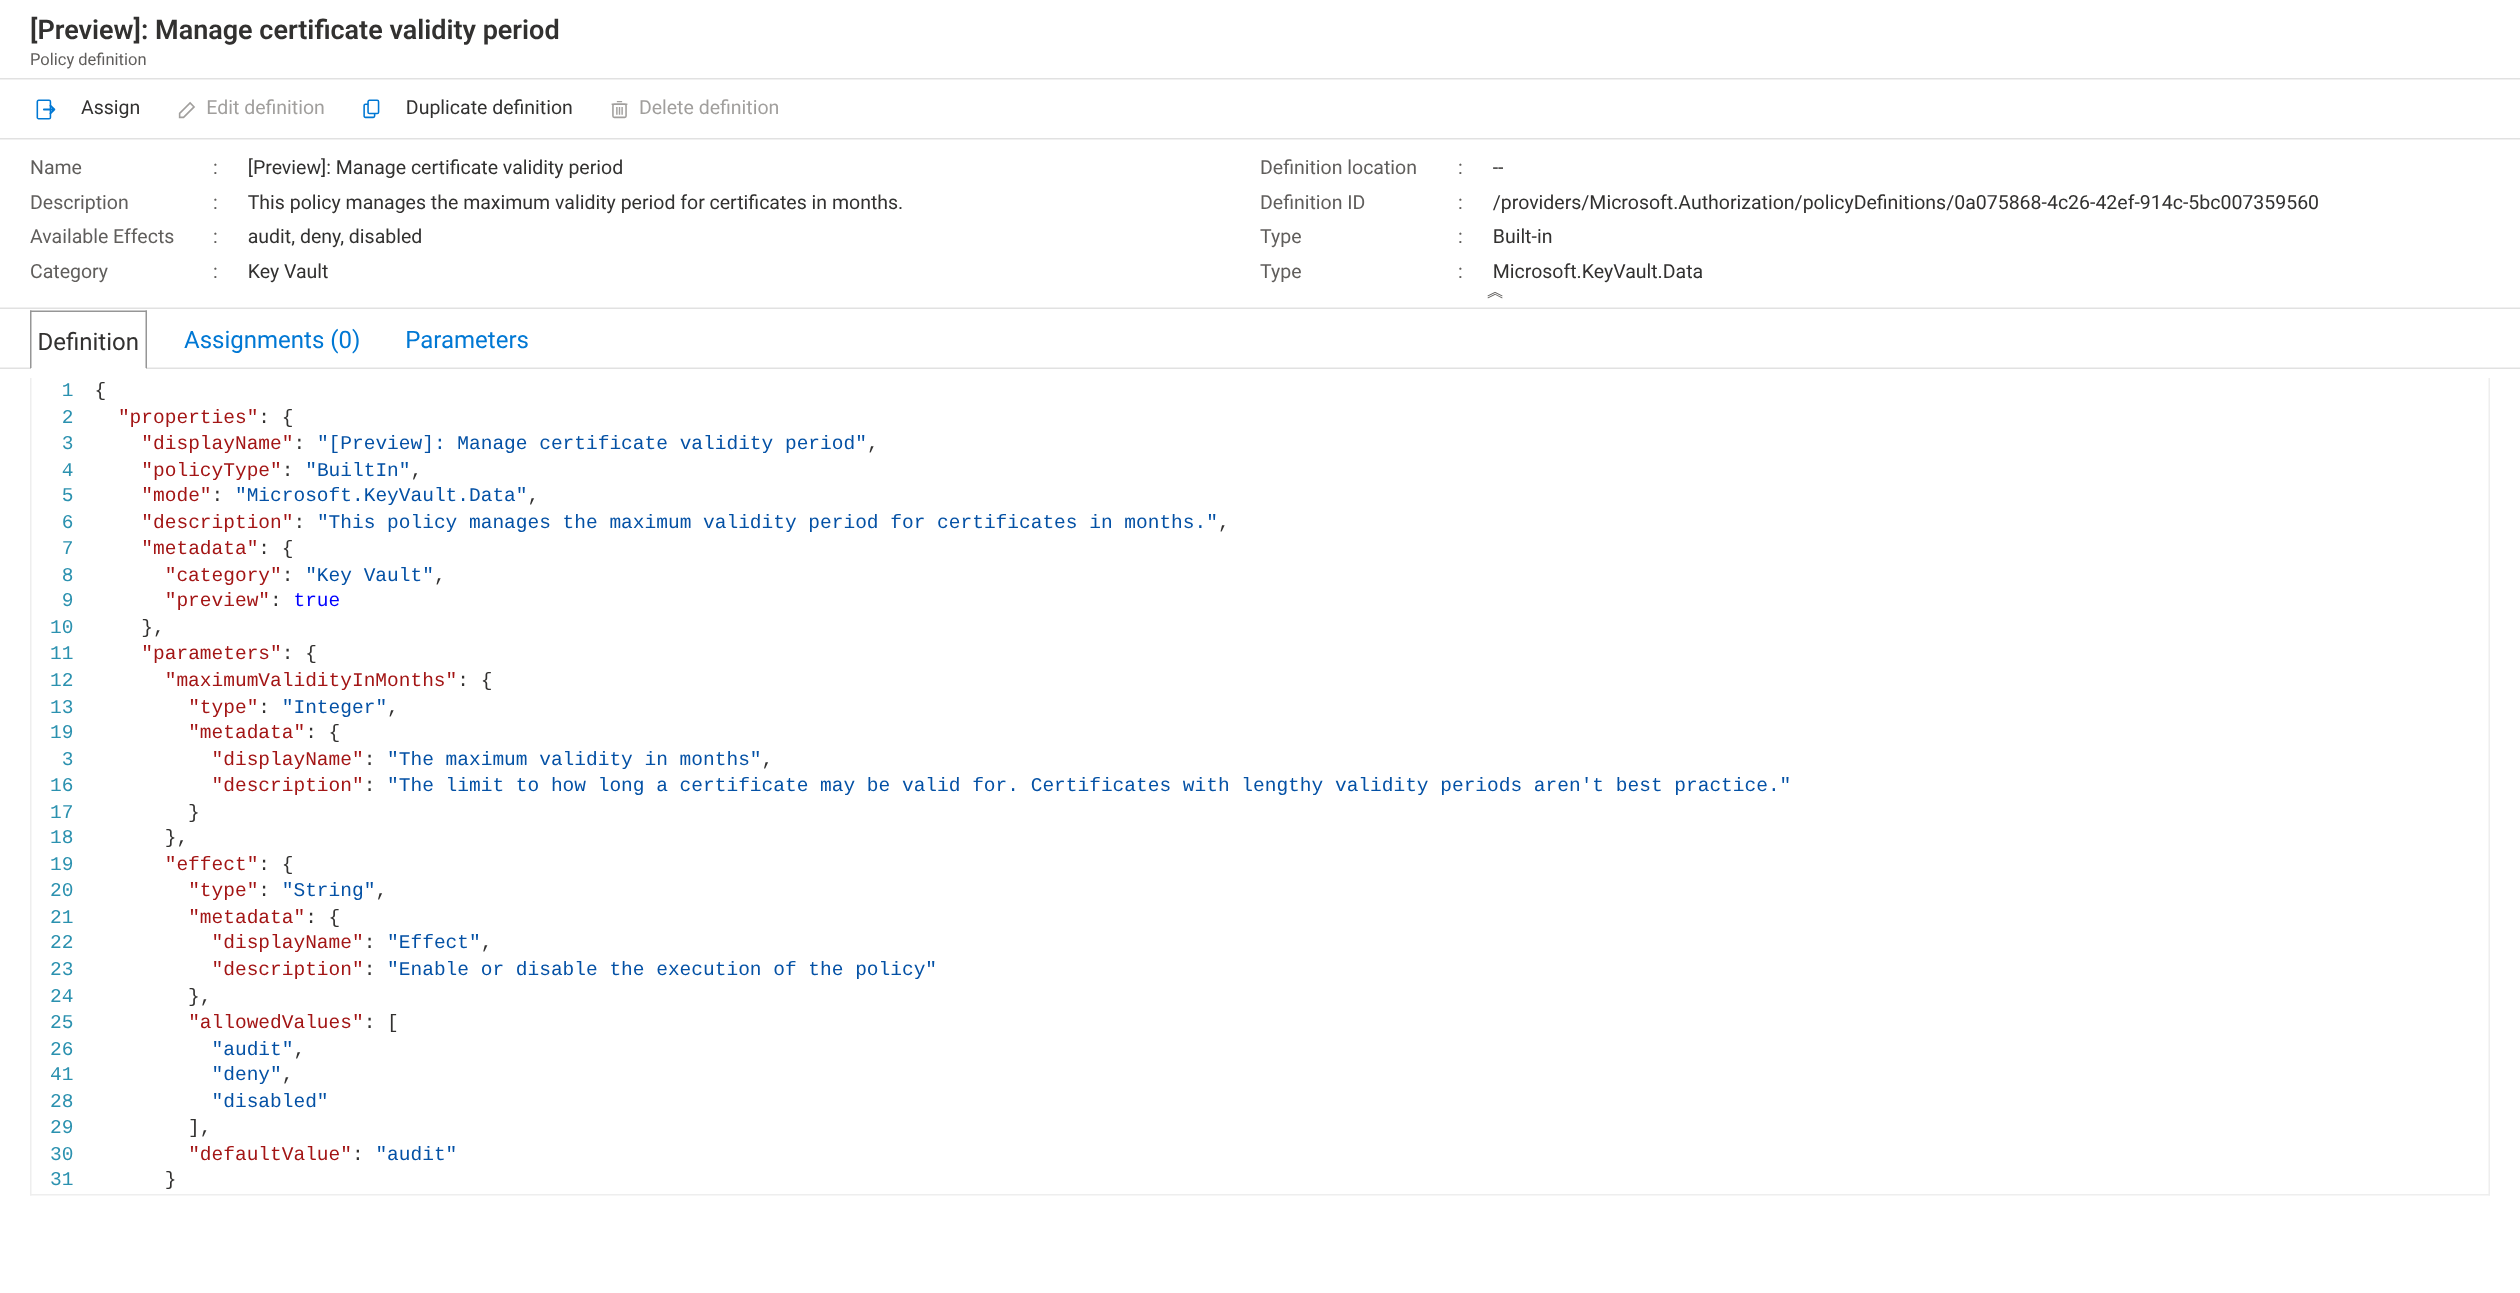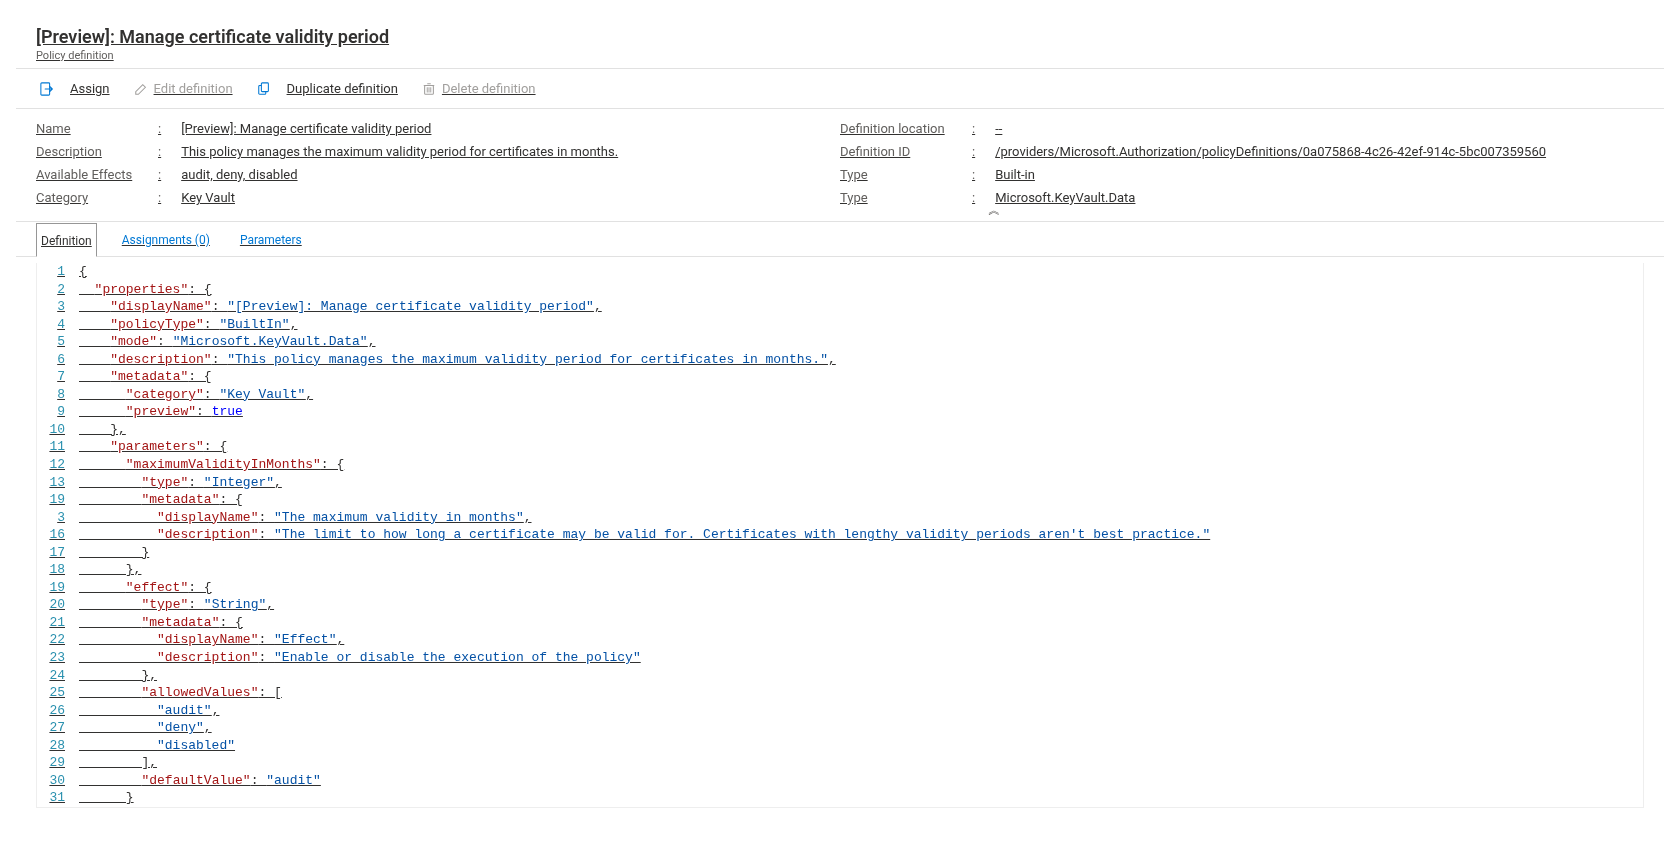--- a/index.html
+++ b/index.html
@@ -4,22 +4,21 @@
 <style>
   * { box-sizing: border-box; }
   body {
     margin: 0;
     font-family: "Segoe UI", -apple-system, BlinkMacSystemFont, Roboto, Helvetica, Arial, sans-serif;
     font-size: 13px;
     color: #323130;
     background: #fff;
   }
   .page {
-    padding: 16px;
-    text-decoration: underline;
+    padding: 0;
   }
   .header {
     padding: 10px 20px 6px 20px;
     border-bottom: 1px solid #e1e1e1;
   }
   .header h1 {
     margin: 0;
     font-size: 18px;
     font-weight: 600;
     color: #323130;
@@ -90,21 +89,21 @@
   .tabs {
     display: flex;
     gap: 20px;
     padding: 0 20px;
     border-top: 1px solid #e1e1e1;
     border-bottom: 1px solid #e1e1e1;
     align-items: flex-end;
   }
   .tab {
     padding: 10px 4px 8px 4px;
-    font-size: 12px;
+    font-size: 16px;
     color: #0078d4;
     cursor: pointer;
     border: 1px solid transparent;
   }
   .tab.active {
     color: #323130;
     border: 1px solid #969696;
     border-bottom: 1px solid #fff;
     margin-bottom: -1px;
     background: #fff;
@@ -343,21 +342,21 @@
         </div>
         <div class="code-line">
           <div class="ln">25</div>
           <div class="src"><span class="t-punc">        </span><span class="t-key">"allowedValues"</span><span class="t-punc">: [</span></div>
         </div>
         <div class="code-line">
           <div class="ln">26</div>
           <div class="src"><span class="t-punc">          </span><span class="t-str">"audit"</span><span class="t-punc">,</span></div>
         </div>
         <div class="code-line">
-          <div class="ln">27</div>
+          <div class="ln">41</div>
           <div class="src"><span class="t-punc">          </span><span class="t-str">"deny"</span><span class="t-punc">,</span></div>
         </div>
         <div class="code-line">
           <div class="ln">28</div>
           <div class="src"><span class="t-punc">          </span><span class="t-str">"disabled"</span></div>
         </div>
         <div class="code-line">
           <div class="ln">29</div>
           <div class="src"><span class="t-punc">        ],</span></div>
         </div>

